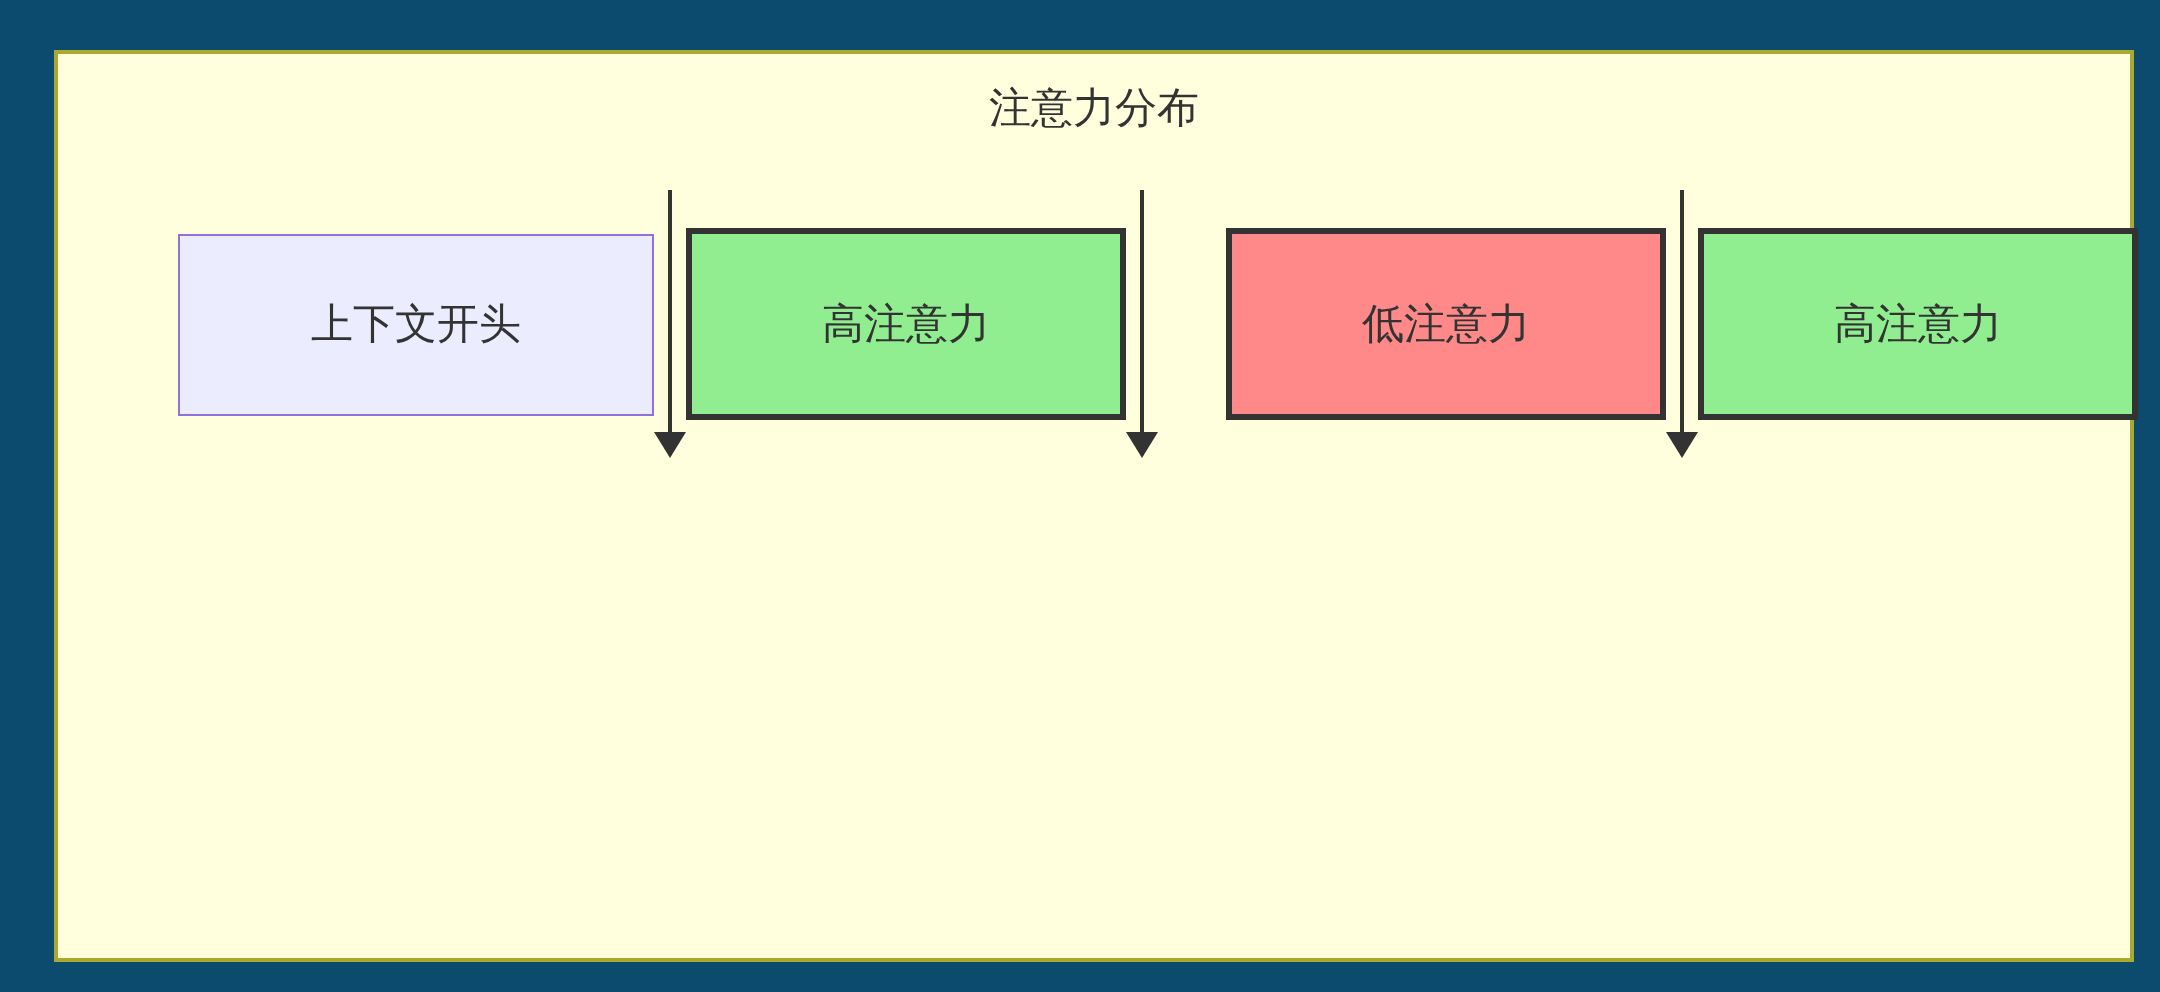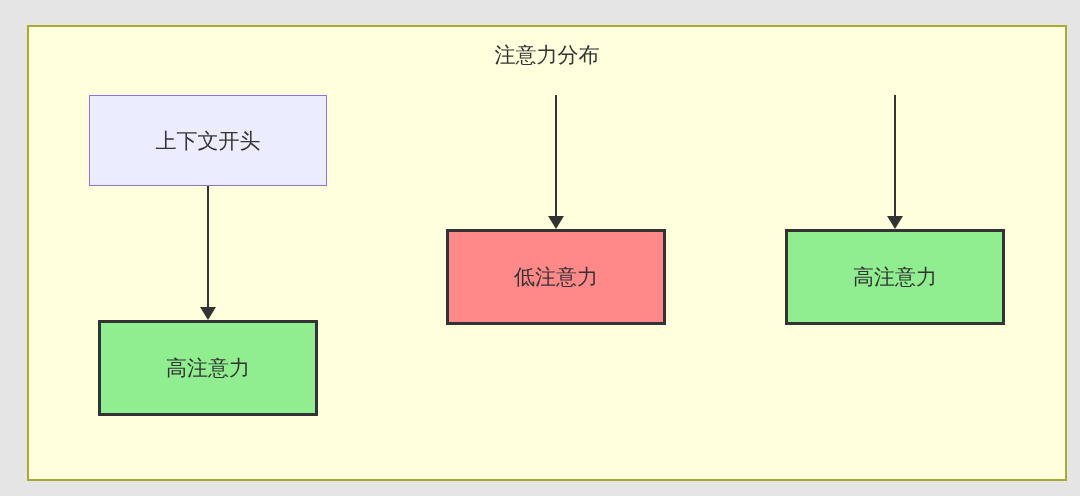--- a/index.html
+++ b/index.html
@@ -5,21 +5,21 @@
   html, body {
     margin: 0;
     padding: 0;
     background: #ffffff;
     font-family: "Liberation Sans", "DejaVu Sans", sans-serif;
   }
   .canvas {
     position: relative;
     width: 1080px;
     height: 496px;
-    background: #e5e5e5;
+    background: #0c4a6e;
     overflow: hidden;
   }
   .diagram {
     position: absolute;
     left: 27px;
     top: 25px;
     width: 1036px;
     height: 452px;
     background: var(--container_bg, #FFFFDE);
     border: 2px solid var(--container_border, #AAAA33);
@@ -34,21 +34,21 @@
     color: var(--text, #333333);
   }
   .columns {
     display: flex;
     justify-content: space-between;
     padding: 0 60px;
     margin-top: 26px;
   }
   .column {
     display: flex;
-    flex-direction: column;
+    flex-direction: row;
     align-items: center;
   }
   .node {
     display: flex;
     align-items: center;
     justify-content: center;
     font-size: 21px;
     color: var(--text, #333333);
     box-sizing: border-box;
     text-align: center;
@@ -58,21 +58,21 @@
     height: 91px;
     background: var(--top_node_bg, #ECECFF);
     border: 1px solid var(--top_node_border, #9370DB);
   }
   .node-bottom {
     width: 220px;
     height: 96px;
     border: 3px solid var(--node_border_dark, #333333);
   }
   .node-bottom.high { background: var(--high_bg, #90EE90); text-align: center; }
-  .node-bottom.low  { background: var(--low_bg, #FF8888); }
+  .node-bottom.low  { background: var(--low_bg, #FF8888); margin-left: 34px; }
   .arrow {
     display: flex;
     flex-direction: column;
     align-items: center;
     height: 134px;
   }
   .arrow-line {
     width: 2px;
     flex: 1 1 auto;
     background: var(--arrow, #333333);

